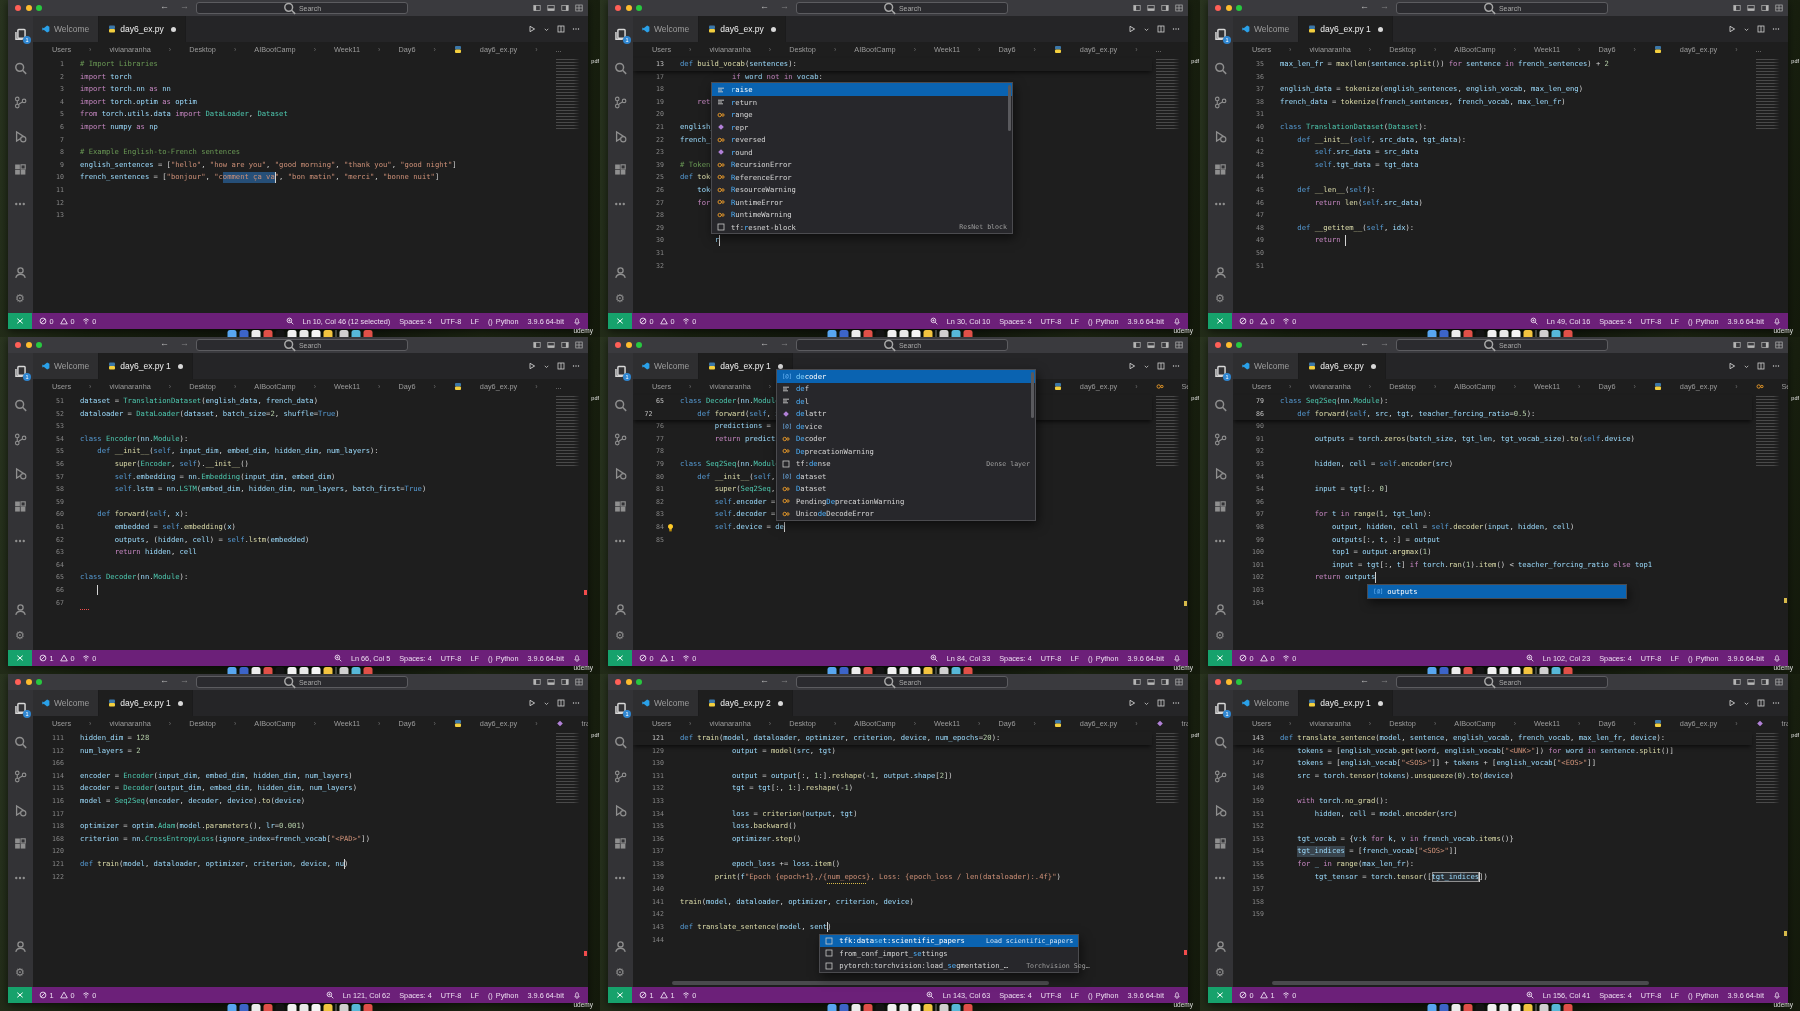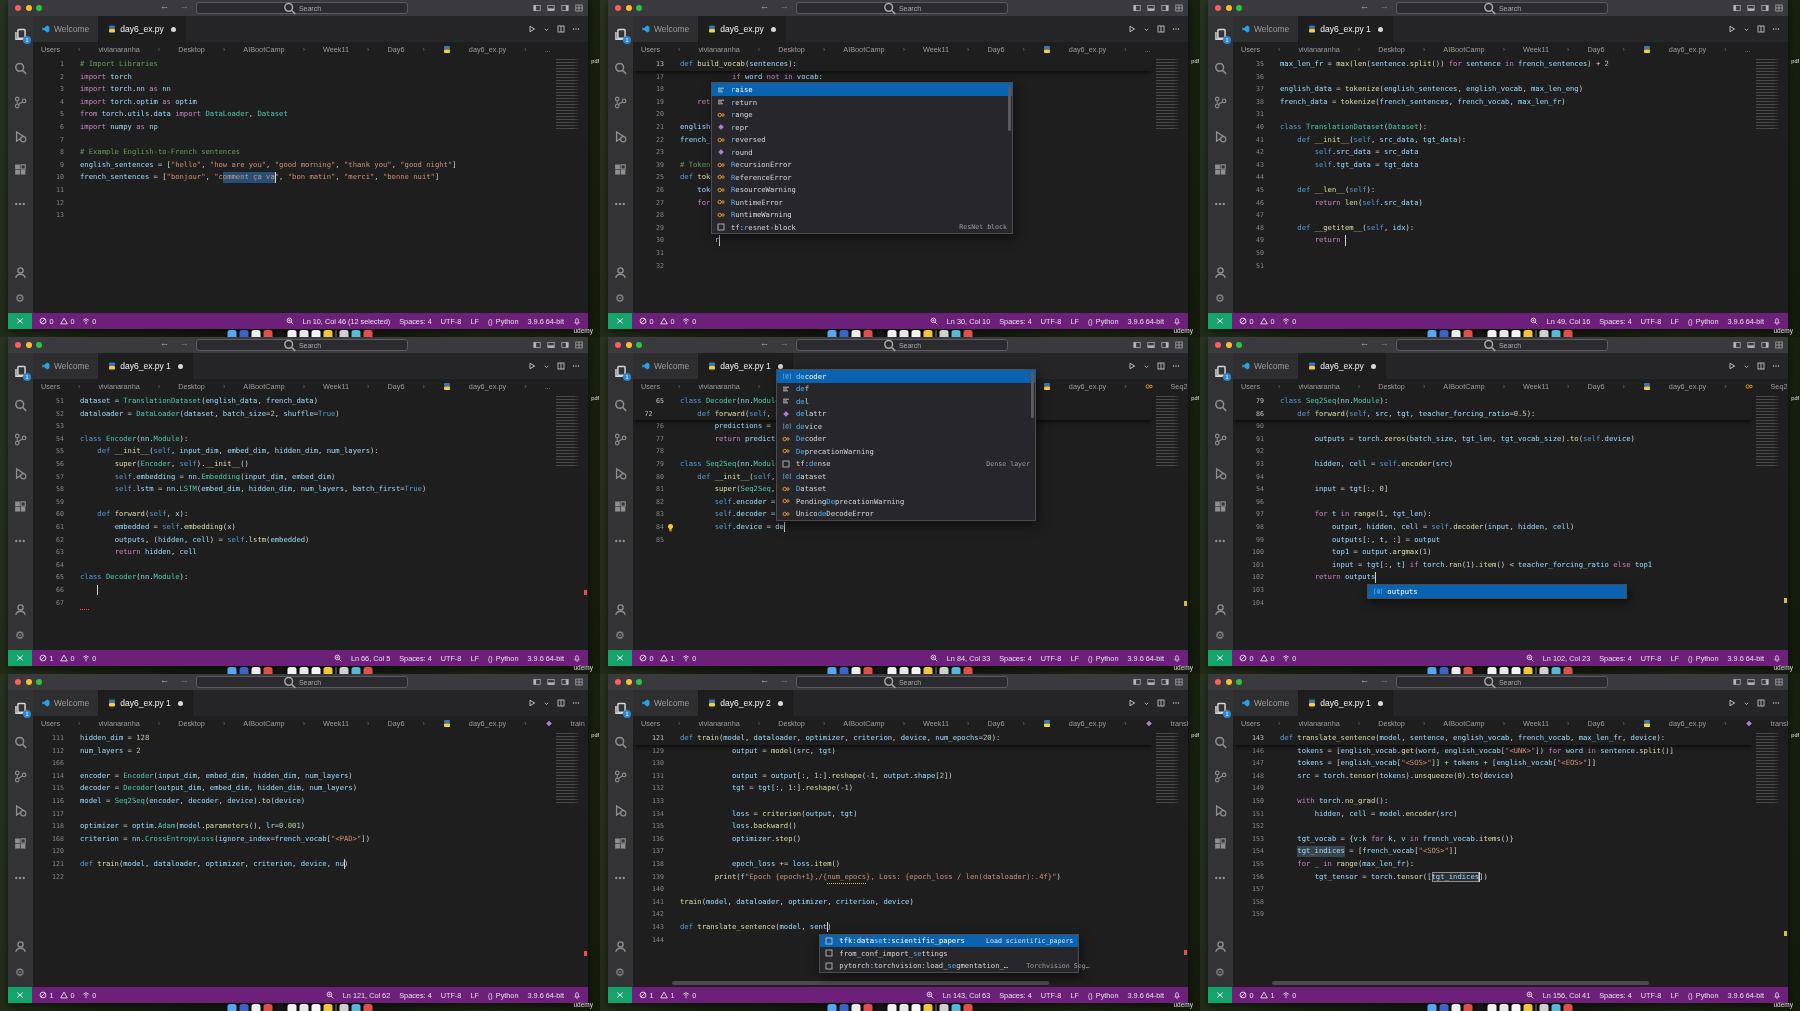--- a/index.html
+++ b/index.html
@@ -23,21 +23,21 @@
   .tab.active{background:#1e1e1e;color:#f0f0f0;}
   .tab .dot{width:5px;height:5px;border-radius:50%;background:#d8d8d8;margin-left:3px;}
   .editor-actions{margin-left:auto;display:flex;align-items:center;gap:7px;padding-right:8px;color:#cfcfcf;}
   
   .activity{position:absolute;left:0;top:16px;width:25px;height:297px;background:#333336;}
   .act-ico{position:absolute;left:4px;width:16px;height:16px;color:#8f8f8f;display:flex;align-items:center;justify-content:center;}
   .badge{position:absolute;right:-3px;bottom:-2px;background:#2f86d1;color:#fff;font-size:5.5px;width:8px;height:8px;border-radius:50%;
     display:flex;align-items:center;justify-content:center;}
   
   .crumbs{position:absolute;left:25px;top:42px;right:0;height:14px;background:#1e1e1e;color:#9b9b9b;font-size:7.3px;
-    display:flex;align-items:center;gap:18px;white-space:nowrap;overflow:hidden;padding-left:8px;}
+    display:flex;align-items:center;gap:18px;white-space:nowrap;overflow:hidden;padding-left:19px;}
   .crumbs .sep{color:#6b6b6b;font-size:7px;}
   .crumbs .cico{display:inline-flex;transform:translateY(0.5px)}
   
   .editor{position:absolute;left:25px;top:56px;right:0;height:257px;background:#1e1e1e;overflow:hidden;}
   .rows{position:absolute;left:0;top:2px;right:36px;}
   .row{position:relative;height:12.6px;line-height:12.6px;display:flex;font-family:"DejaVu Sans Mono",monospace;font-size:7.2px;}
   .ln{width:31px;text-align:right;padding-right:8px;color:#858585;font-size:6.6px;flex:none;}
   .codewrap{position:relative;margin-left:8px;flex:1;}
   .ct{position:relative;z-index:2;white-space:pre;}
   .stickywrap{box-shadow:0 2.5px 4px -1px rgba(0,0,0,.65);position:relative;z-index:5;background:#1e1e1e;}

